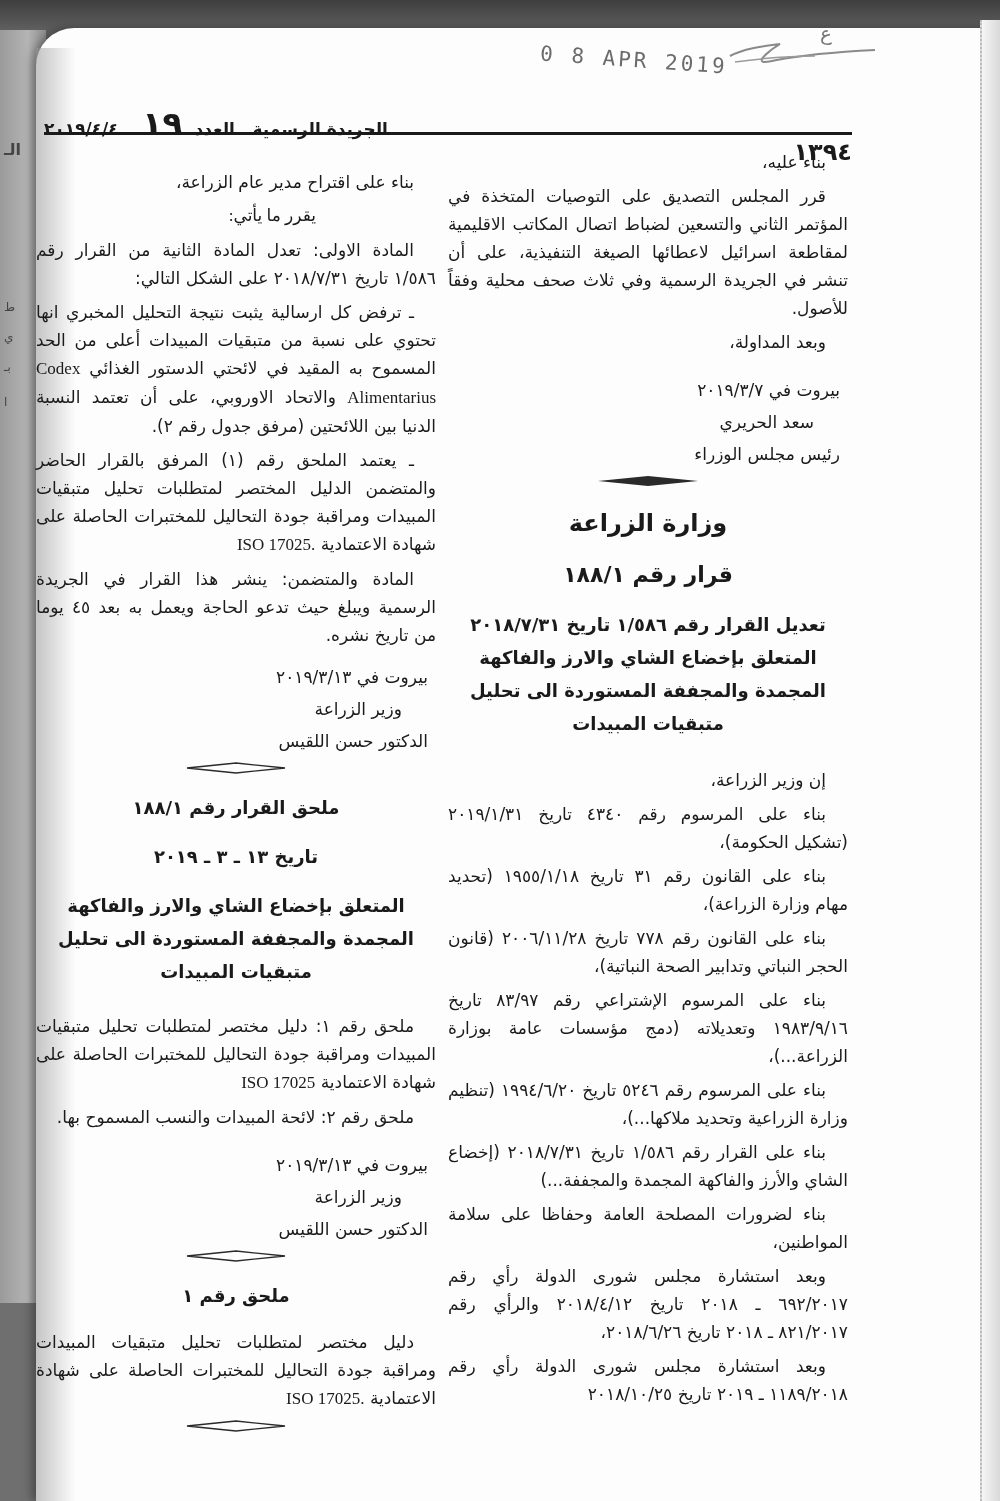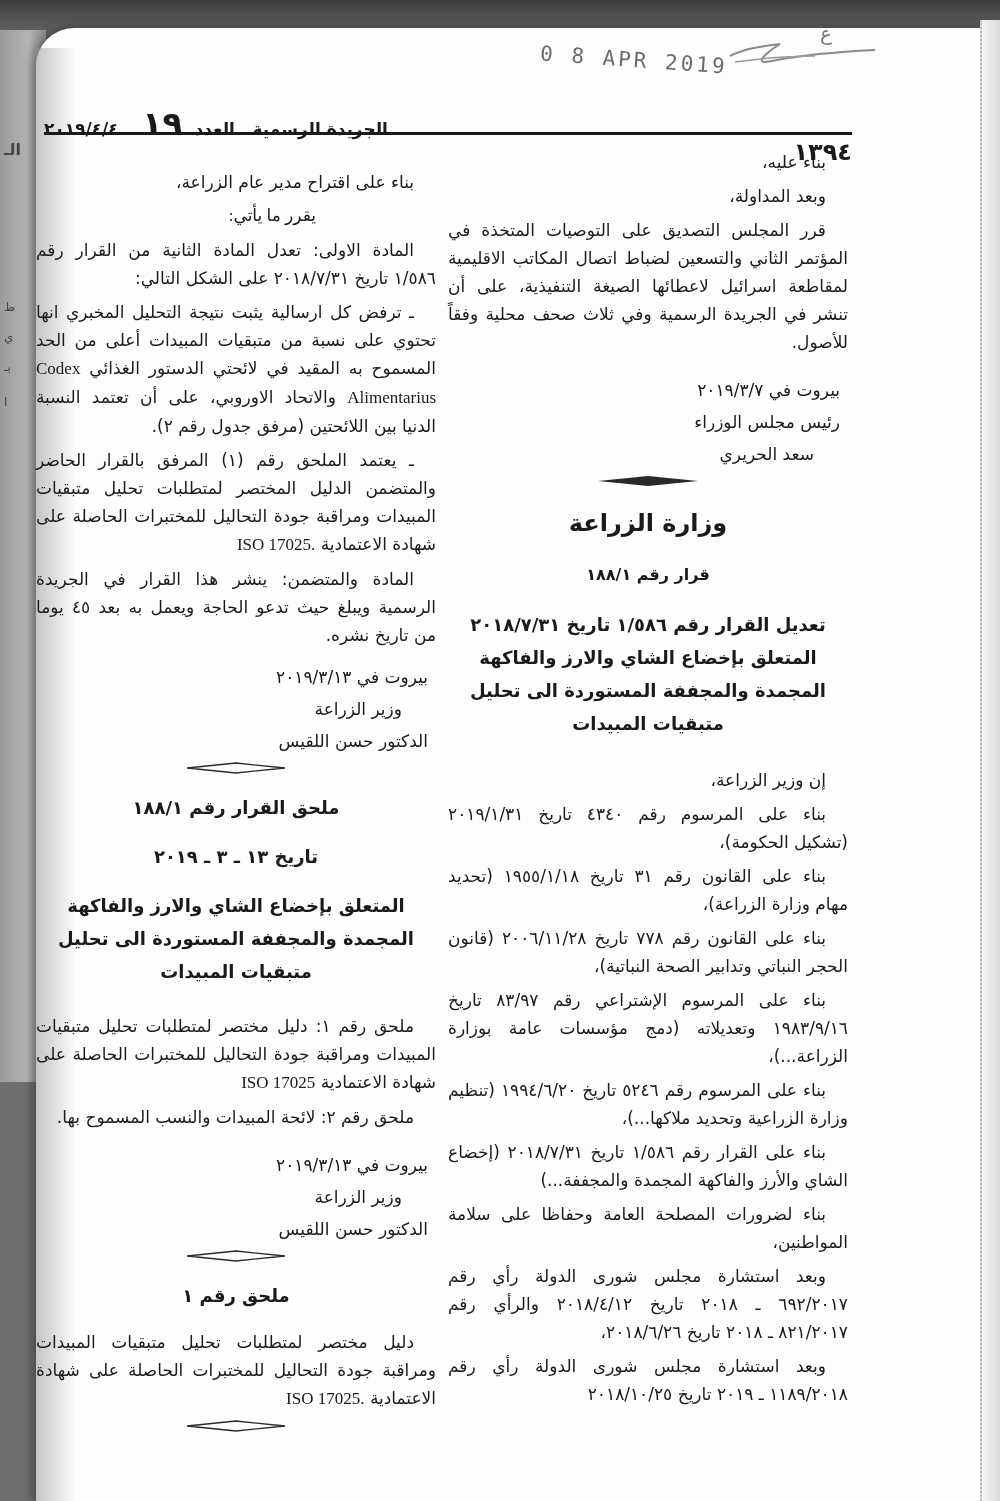--- a/index.html
+++ b/index.html
@@ -7,21 +7,21 @@
       width: 1000px; height: 1501px; position: relative; overflow: hidden;
       background: #6f6f6f;
       font-family: "DejaVu Sans", sans-serif;
       color: #1a1a1a;
     }
     .top-shadow {
       position: absolute; left: 0; top: 0; width: 1000px; height: 40px;
       background: linear-gradient(#3e3e3e, #6a6a6a);
     }
     .left-page {
-      position: absolute; left: 0; top: 30px; width: 46px; height: 1052px;
+      position: absolute; left: 0; top: 30px; width: 46px; height: 1273px;
       background: linear-gradient(90deg, #9a9a9a 0%, #b4b4b4 60%, #8e8e8e 100%);
     }
     .left-page .frag {
       position: absolute; left: 4px; font-size: 12px; color: #444; direction: rtl;
     }
     .page {
       position: absolute; left: 36px; top: 28px; width: 964px; height: 1473px;
       background: #fdfdfd;
       border-top-left-radius: 38px;
       box-shadow: -4px 0 10px rgba(0,0,0,0.35);
@@ -57,21 +57,21 @@
       position: absolute; direction: rtl; text-align: justify; font-size: 17px; line-height: 28px;
     }
     .col-right { left: 448px; top: 148px; width: 400px; }
     .col-left { left: 36px; top: 168px; width: 400px; }
     .col p { margin: 0 0 6px 0; text-indent: 22px; }
     .col .sig-line { text-align: right; text-indent: 0; margin: 0 8px 4px 0; }
     .col .sig-indent { padding-right: 26px; }
     .col .sig-indent2 { padding-right: 60px; font-family: Liberation Serif, serif; }
     .col .bold-title { font-weight: bold; text-align: center; text-indent: 0; margin: 16px; }
     .col .ministry { font-size: 24px; line-height: 38px; }
-    .col .decision-num { font-size: 16px; line-height: 34px; }
+    .col .decision-num { font-size: 22px; line-height: 34px; }
     .col .subject { font-size: 18px; line-height: 33px; }
     .divider {
       height: 14px; display: flex; justify-content: center; align-items: center; margin: 6px 0 8px;
     }
     .divider svg { display: block; }
     .latin { direction: ltr; unicode-bidi: embed; font-family: "Liberation Serif", serif; }
   </style>
 </head>
 <body>
 
@@ -101,27 +101,27 @@
   <span class="page-number">١٣٩٤</span>
   <span class="journal-title">
     <span>الجريدة الرسمية ـ العدد</span>
     <span class="issue-num">١٩</span>
     <span>ـ ٢٠١٩/٤/٤</span>
   </span>
 </div>
 
 <div class="col col-right">
   <p>بناء عليه،</p>
+  <p>قرر المجلس التصديق على التوصيات المتخذة في المؤتمر الثاني والتسعين لضباط اتصال المكاتب الاقليمية لمقاطعة اسرائيل لاعطائها الصيغة التنفيذية، على أن تنشر في الجريدة الرسمية وفي ثلاث صحف محلية وفقاً للأصول.</p>
   <p>وبعد المداولة،</p>
-  <p>قرر المجلس التصديق على التوصيات المتخذة في المؤتمر الثاني والتسعين لضباط اتصال المكاتب الاقليمية لمقاطعة اسرائيل لاعطائها الصيغة التنفيذية، على أن تنشر في الجريدة الرسمية وفي ثلاث صحف محلية وفقاً للأصول.</p>
 
   <div style="height:14px"></div>
   <p class="sig-line">بيروت في ٢٠١٩/٣/٧</p>
+  <p class="sig-line sig-indent">سعد الحريري</p>
   <p class="sig-line">رئيس مجلس الوزراء</p>
-  <p class="sig-line sig-indent">سعد الحريري</p>
 
   <div class="divider">
     <svg width="100" height="10" viewBox="0 0 100 10">
         <polygon points="0,5 50,0 100,5 50,10" fill="#2a2a2a"></polygon>
       </svg>
   </div>
 
   <p class="bold-title ministry">وزارة الزراعة</p>
   <p class="bold-title decision-num">قرار رقم ١٨٨/١</p>
   <p class="bold-title subject">تعديل القرار رقم ١/٥٨٦ تاريخ ٢٠١٨/٧/٣١ المتعلق بإخضاع الشاي والارز والفاكهة المجمدة والمجففة المستوردة الى تحليل متبقيات المبيدات</p>

